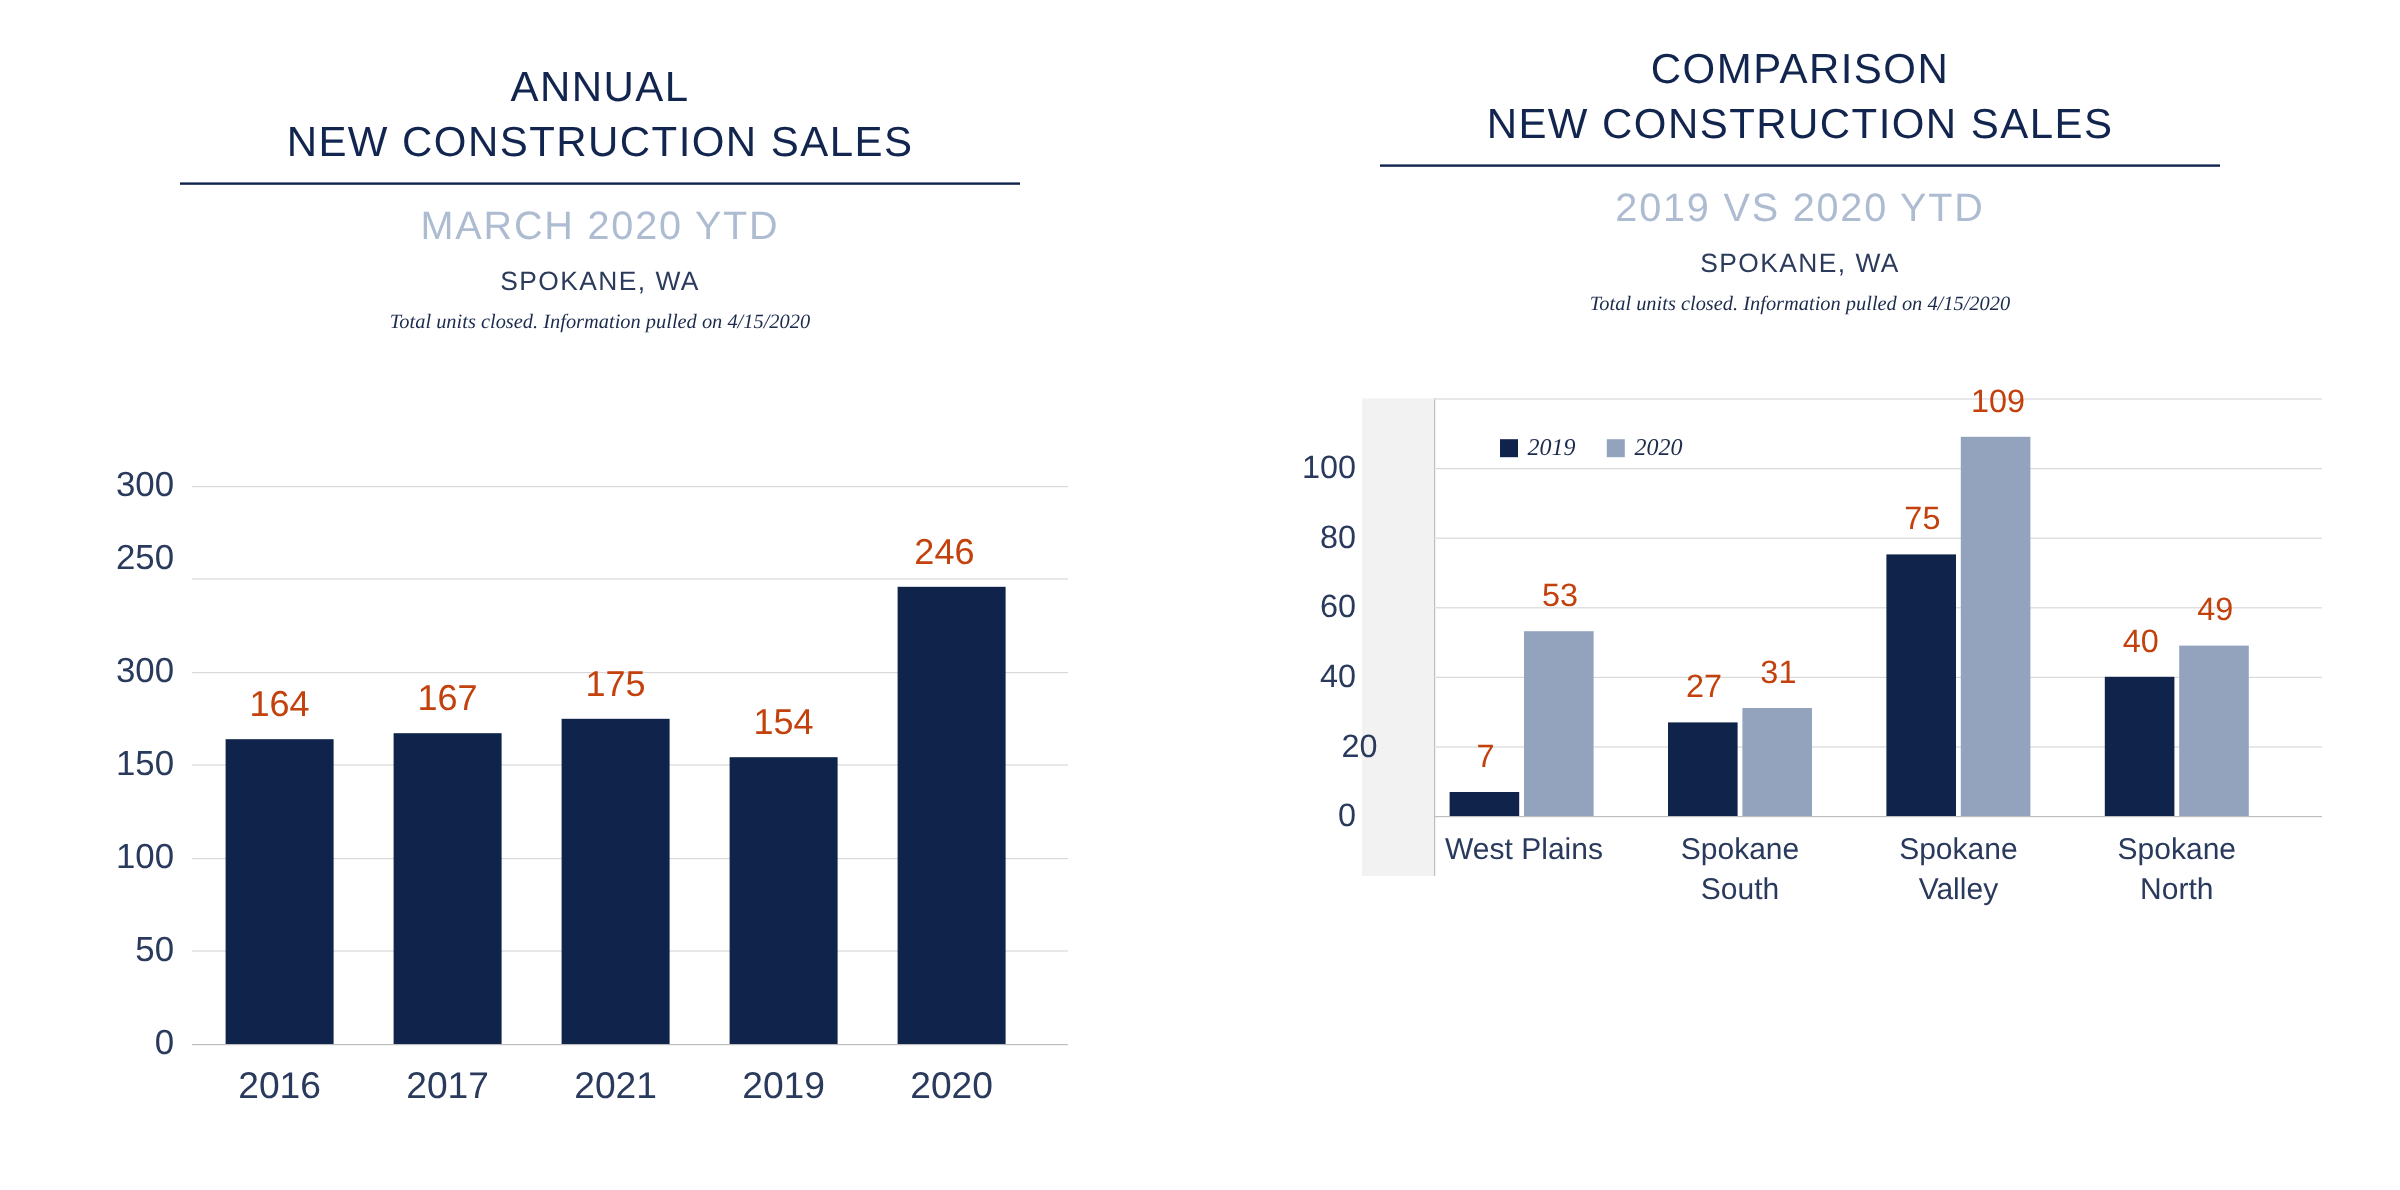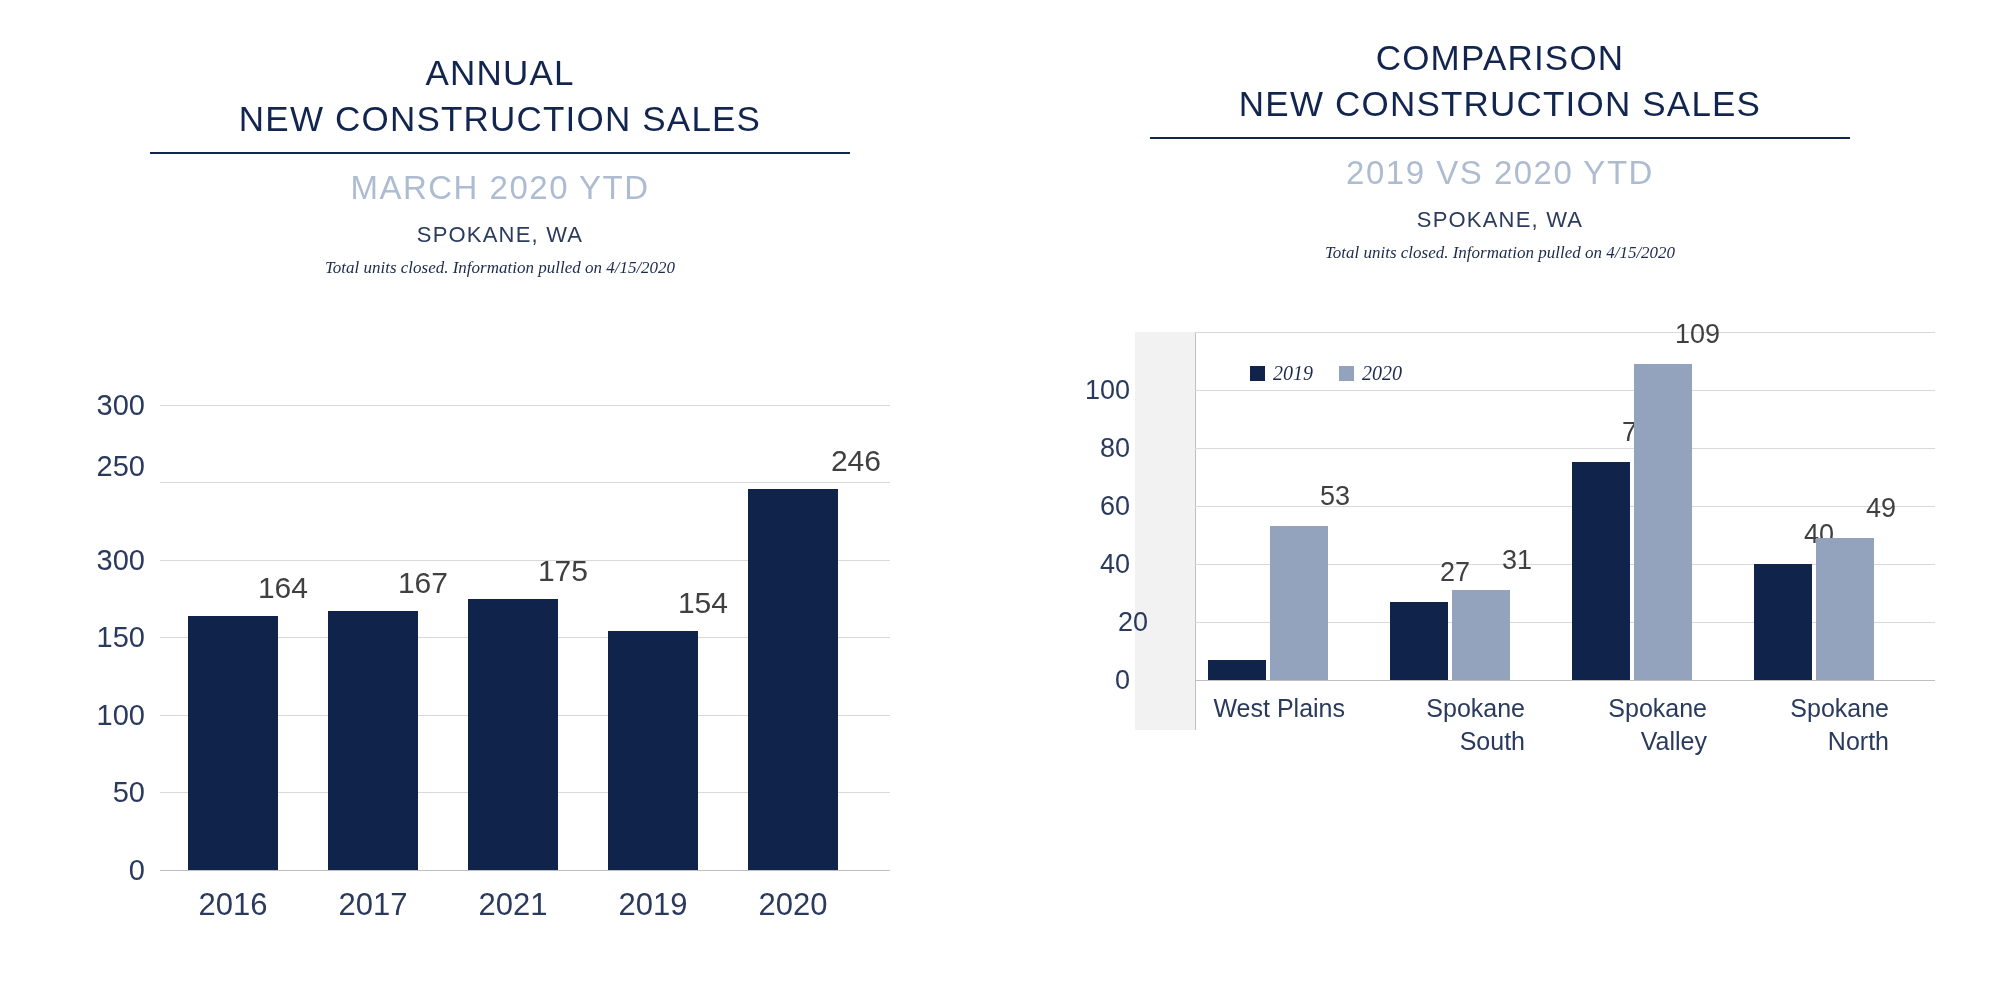--- a/index.html
+++ b/index.html
@@ -113,36 +113,35 @@
     font-size: 27px;
   }
   .bar {
     position: absolute;
     bottom: 0;
     background: #10234b;
   }
   .bar.light { background: #93a3bd; }
   .bar-label {
     position: absolute;
-    text-align: right;
+    text-align: center;
     font-size: 30px;
-    color: #404040;
+    color: #c2410c;
   }
   .cat-label {
     position: absolute;
     text-align: center;
     font-size: 31px;
     color: #2a3a5d;
     line-height: 36px;
   }
   .cat-label-r {
     font-size: 25px;
     color: #2a3a5d;
     line-height: 33px;
-    text-align: right;
   }
 
   
   .legend {
     position: absolute;
     display: flex;
     align-items: center;
     gap: 26px;
   }
   .legend-item {
@@ -213,21 +212,21 @@
 
         <div class="bar" style="left:408px; width:90px; height:271px; bottom:65px;"></div>
         <div class="bar-label" style="left:378px; top:179px; width:150px;">175</div>
         <div class="cat-label" style="left:378px; top:512px; width:150px;">2021</div>
 
         <div class="bar" style="left:548px; width:90px; height:239px; bottom:65px;"></div>
         <div class="bar-label" style="left:518px; top:211px; width:150px;">154</div>
         <div class="cat-label" style="left:518px; top:512px; width:150px;">2019</div>
 
         <div class="bar" style="left:688px; width:90px; height:381px; bottom:65px;"></div>
-        <div class="bar-label" style="left:671px; top:69px; width:150px;">246</div>
+        <div class="bar-label" style="left:652px; top:69px; width:150px;">246</div>
         <div class="cat-label" style="left:658px; top:512px; width:150px;">2020</div>
 
       </div>
     </div>
   </div>
 
   <div class="panel panel-right">
 
     <div class="head-block">
       <div class="title-line">COMPARISON</div>

